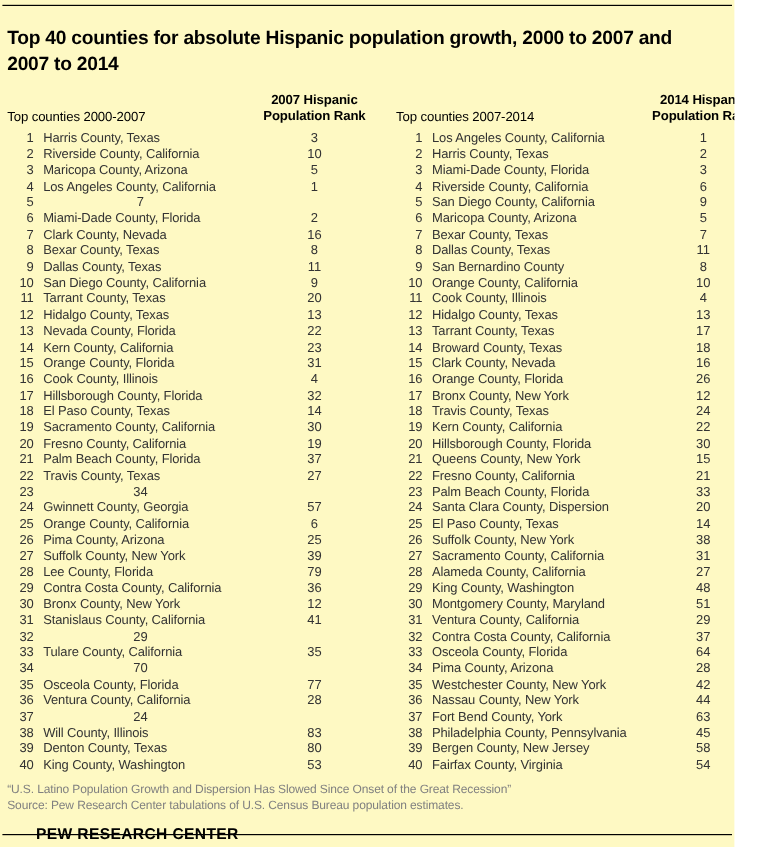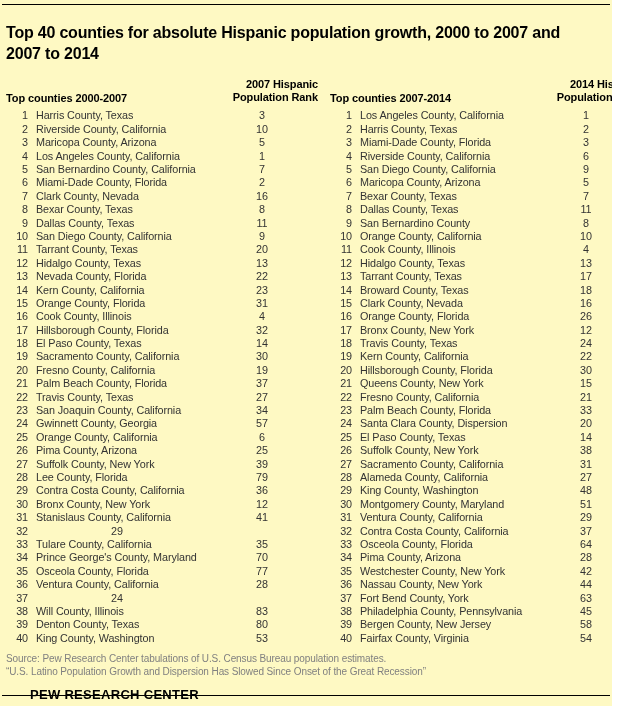--- a/index.html
+++ b/index.html
@@ -4,22 +4,22 @@
 <style>
   html,body { margin:0; padding:0; background:#ffffff; }
   body { font-family:"Liberation Sans", sans-serif; -webkit-font-smoothing:antialiased; }
   .page { position:relative; width:612px; height:706px; box-sizing:border-box; padding:0 6px; background:#fef9c3; overflow:hidden; }
   .top-rule { position:absolute; top:4px; left:2px; right:2px; height:1px; background:#000; }
   .title { padding-top:11px; font-size:16px; font-weight:bold; color:#000; line-height:21px; letter-spacing:-0.2px; max-width:592px; }
   .tables { display:flex; margin-top:5px; }
   .tbl { width:312px; }
   .tbl + .tbl { margin-left:12px; }
   .tbl-head { display:grid; grid-template-columns:1fr 112px; align-items:end; min-height:30px; }
-  .county-header { font-size:11px; font-weight:bold; color:#000; letter-spacing:-0.1px; white-space:nowrap; }
-  .rank-header { text-align:right; font-size:11px; font-weight:bold; color:#000; line-height:13px; letter-spacing:-0.1px; }
+  .county-header { font-size:11px; font-weight:normal; color:#000; letter-spacing:-0.1px; white-space:nowrap; }
+  .rank-header { text-align:center; font-size:11px; font-weight:bold; color:#000; line-height:13px; letter-spacing:-0.1px; }
   .rows { margin-top:5px; }
   .row { display:grid; grid-template-columns:22px 178px 112px; height:13.4px; line-height:13.4px; font-size:10.8px; color:#333; letter-spacing:-0.1px; }
   .row .num { text-align:right; }
   .row .name { padding-left:8px; white-space:nowrap; }
   .row .rank { text-align:center; }
   .footnote { margin-top:7px; font-size:10px; color:#808080; line-height:13.2px; letter-spacing:-0.1px; }
   .brand { margin-top:9px; font-size:13px; font-weight:bold; color:#000; letter-spacing:0.3px;padding-left:24px; }
   .bottom-rule { position:absolute; bottom:10px; left:2px; right:2px; height:1px; background:#000; }
 </style>
 </head>
@@ -56,21 +56,20 @@
             <span class="name">Maricopa County, Arizona</span>
             <span class="rank">5</span>
           </div>
           <div class="row">
             <span class="num">4</span>
             <span class="name">Los Angeles County, California</span>
             <span class="rank">1</span>
           </div>
           <div class="row">
             <span class="num">5</span>
-            <span class="name">San Bernardino County, California</span>
             <span class="rank">7</span>
           </div>
           <div class="row">
             <span class="num">6</span>
             <span class="name">Miami-Dade County, Florida</span>
             <span class="rank">2</span>
           </div>
           <div class="row">
             <span class="num">7</span>
             <span class="name">Clark County, Nevada</span>
@@ -146,21 +145,20 @@
             <span class="name">Palm Beach County, Florida</span>
             <span class="rank">37</span>
           </div>
           <div class="row">
             <span class="num">22</span>
             <span class="name">Travis County, Texas</span>
             <span class="rank">27</span>
           </div>
           <div class="row">
             <span class="num">23</span>
-            <span class="name">San Joaquin County, California</span>
             <span class="rank">34</span>
           </div>
           <div class="row">
             <span class="num">24</span>
             <span class="name">Gwinnett County, Georgia</span>
             <span class="rank">57</span>
           </div>
           <div class="row">
             <span class="num">25</span>
             <span class="name">Orange County, California</span>
@@ -200,21 +198,20 @@
             <span class="num">32</span>
             <span class="rank">29</span>
           </div>
           <div class="row">
             <span class="num">33</span>
             <span class="name">Tulare County, California</span>
             <span class="rank">35</span>
           </div>
           <div class="row">
             <span class="num">34</span>
-            <span class="name">Prince George's County, Maryland</span>
             <span class="rank">70</span>
           </div>
           <div class="row">
             <span class="num">35</span>
             <span class="name">Osceola County, Florida</span>
             <span class="rank">77</span>
           </div>
           <div class="row">
             <span class="num">36</span>
             <span class="name">Ventura County, California</span>
@@ -450,20 +447,20 @@
             <span class="num">40</span>
             <span class="name">Fairfax County, Virginia</span>
             <span class="rank">54</span>
           </div>
         </div>
     </section>
 
   </div>
 
   <div class="footnote">
+    <div>“U.S. Latino Population Growth and Dispersion Has Slowed Since Onset of the Great Recession”</div>
     <div>Source: Pew Research Center tabulations of U.S. Census Bureau population estimates.</div>
-    <div>“U.S. Latino Population Growth and Dispersion Has Slowed Since Onset of the Great Recession”</div>
   </div>
 
   <div class="brand">PEW RESEARCH CENTER</div>
 
   <div class="bottom-rule"></div>
 </div>
 
 </body></html>

